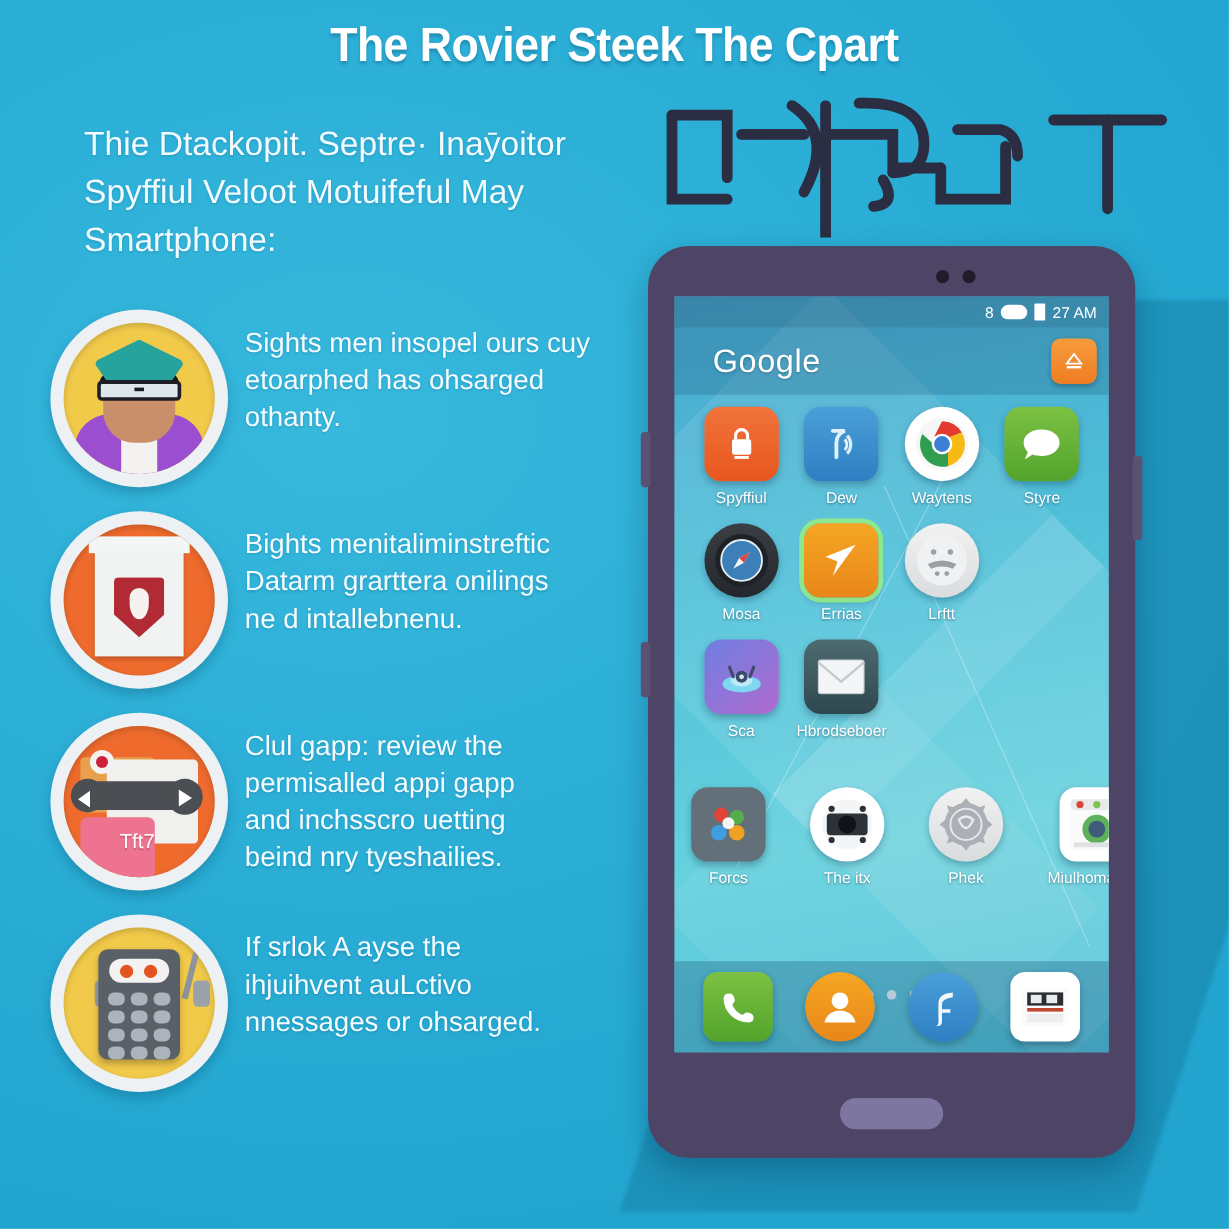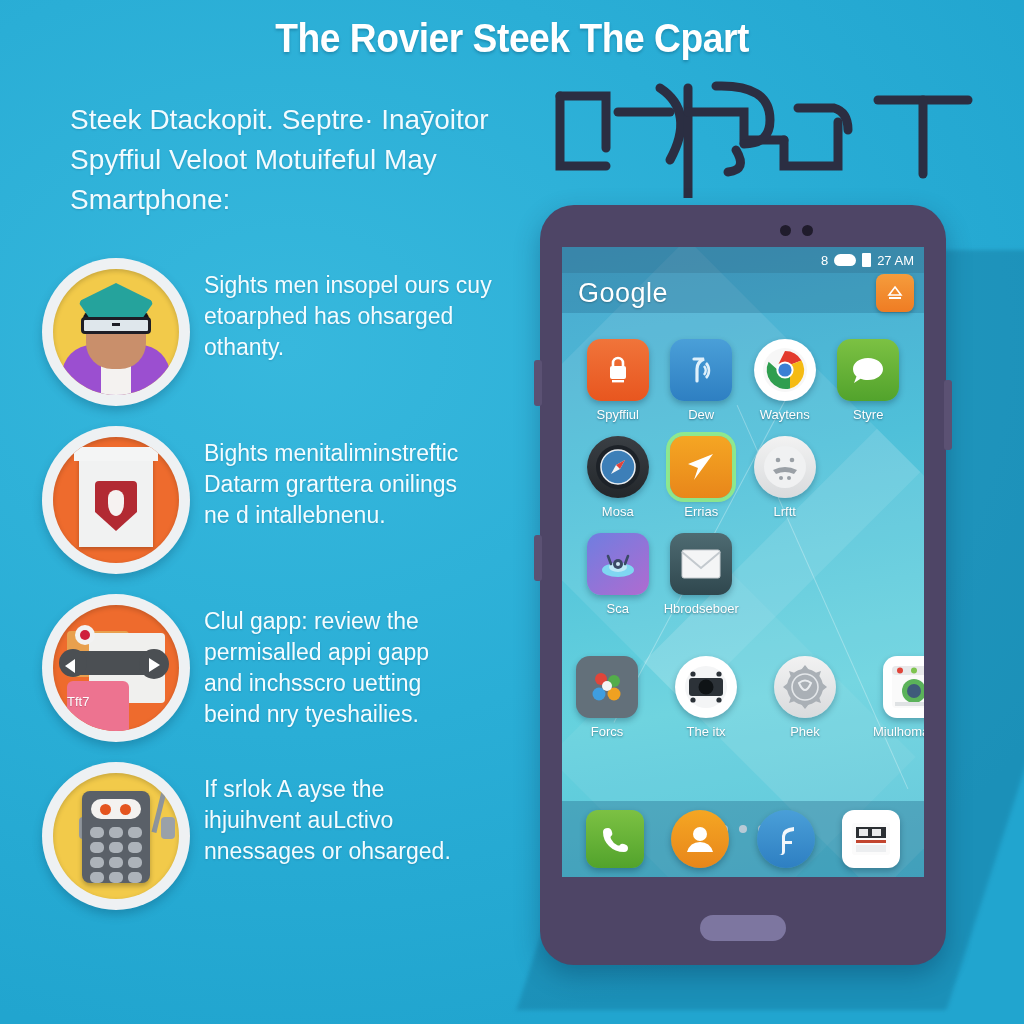--- a/index.html
+++ b/index.html
@@ -185,21 +185,21 @@
   .m-knob-r:after {
     content:""; position:absolute; left:10px; top:9px;
     border-top:7px solid transparent; border-bottom:7px solid transparent;
     border-left:11px solid #fff;
   }
   .m-dot { position:absolute; left:22px; top:20px; width:20px; height:20px; background:#f2f2f2; border-radius:50%; }
   .m-dot:after { content:""; position:absolute; left:5px; top:5px; width:10px; height:10px; background:#cf1f3d; border-radius:50%; }
   .m-pink {
     position:absolute; left:14px; top:76px; width:62px; height:56px;
     background:#ed7390; border-radius:6px;
-    color:#fff; font-size:13px; text-align:left; line-height:42px;
+    color:#fff; font-size:17px; text-align:right; line-height:42px;
     text-shadow: 0 1px 1px rgba(0,0,0,0.2);
   }
 
   
   .rb-body {
     position:absolute; left:50%; top:18px; transform:translateX(-50%);
     width:68px; height:92px; background:#5a6068; border-radius:8px;
     box-shadow: 0 3px 5px rgba(0,0,0,0.25);
   }
   .rb-face {
@@ -269,24 +269,24 @@
     position:absolute; left:0; top:0; width:100%; height:26px;
     background: rgba(25,70,100,0.35);
     display:flex; align-items:center; justify-content:flex-end;
     padding-right:10px; gap:6px;
     color:#fff; font-size:13px;
   }
   .sb-batt { width:9px; height:14px; background:#fff; border-radius:1px; }
   .sb-cloud { width:22px; height:12px; background:#fff; border-radius:7px 7px 6px 6px; }
 
   .searchbar {
-    position:absolute; left:0; top:26px; width:100%; height:40px;
+    position:absolute; left:0; top:26px; width:100%; height:56px;
     background: rgba(20,75,110,0.22);
     display:flex; align-items:center; justify-content:space-between;
-    padding: 0 10px 0 16px;
+    padding: 0 10px 0 32px;
   }
   .google-word { color:#fff; font-size:27px; letter-spacing:0.5px; text-shadow:0 1px 2px rgba(0,0,0,0.25); }
   .search-action {
     width:38px; height:38px; border-radius:8px;
     background: linear-gradient(180deg,#f59c3c,#ef7c23);
     display:flex; align-items:center; justify-content:center;
     box-shadow: 0 2px 4px rgba(0,0,0,0.25);
   }
 
   .app-grid {
@@ -352,21 +352,21 @@
   svg { display:block; }
 </style>
 </head>
 <body>
 
 <div id="poster">
 
   <div class="headline">The Rovier Steek The Cpart</div>
 
   <div class="subtitle">
-    <div>Steek Dtackopit. Septre· Inaȳoitor</div>
+    <div>Thie Dtackopit. Septre· Inaȳoitor</div>
     <div>Spyffiul Veloot Motuifeful May</div>
     <div>Smartphone:</div>
   </div>
 
   <div class="glyphs">
     <svg width="430" height="120" viewBox="0 0 430 120">
       <g fill="none" stroke="#2b2e42" stroke-width="9" stroke-linecap="round">
         <path d="M12 18 L12 88 L58 88"></path>
         <path d="M12 18 L58 18 L58 70"></path>
         <path d="M70 34 L122 34"></path>

